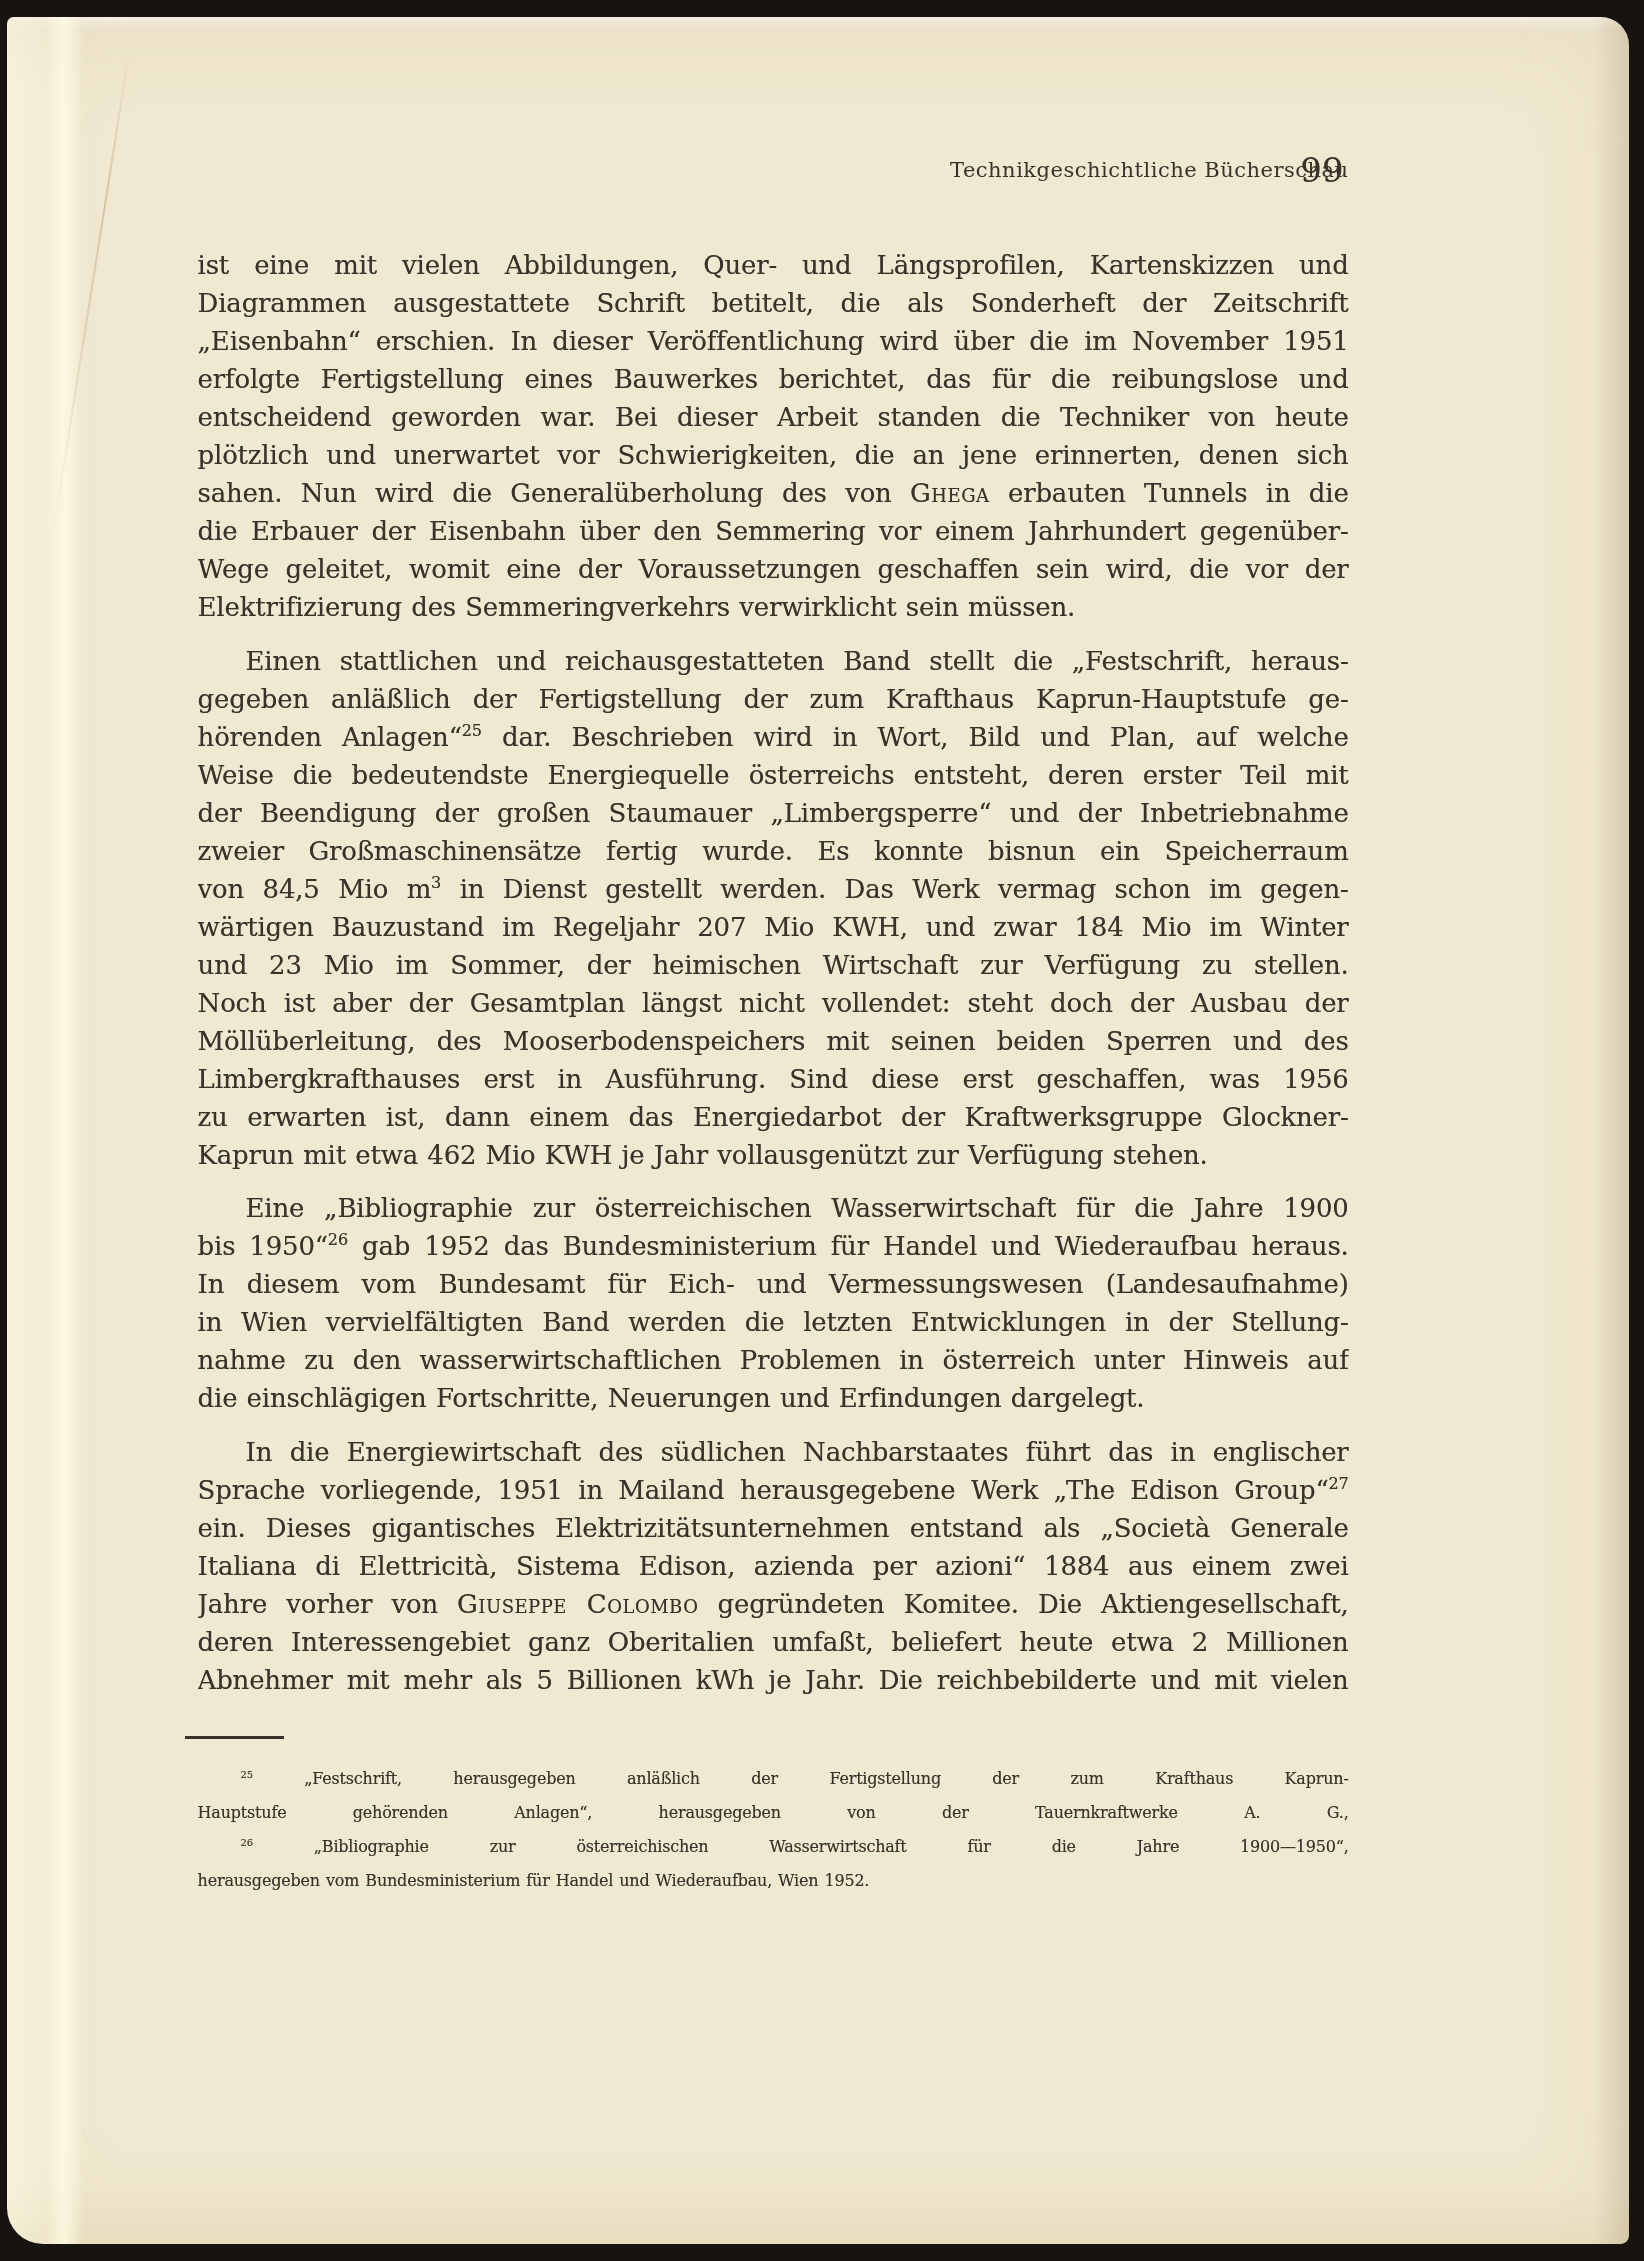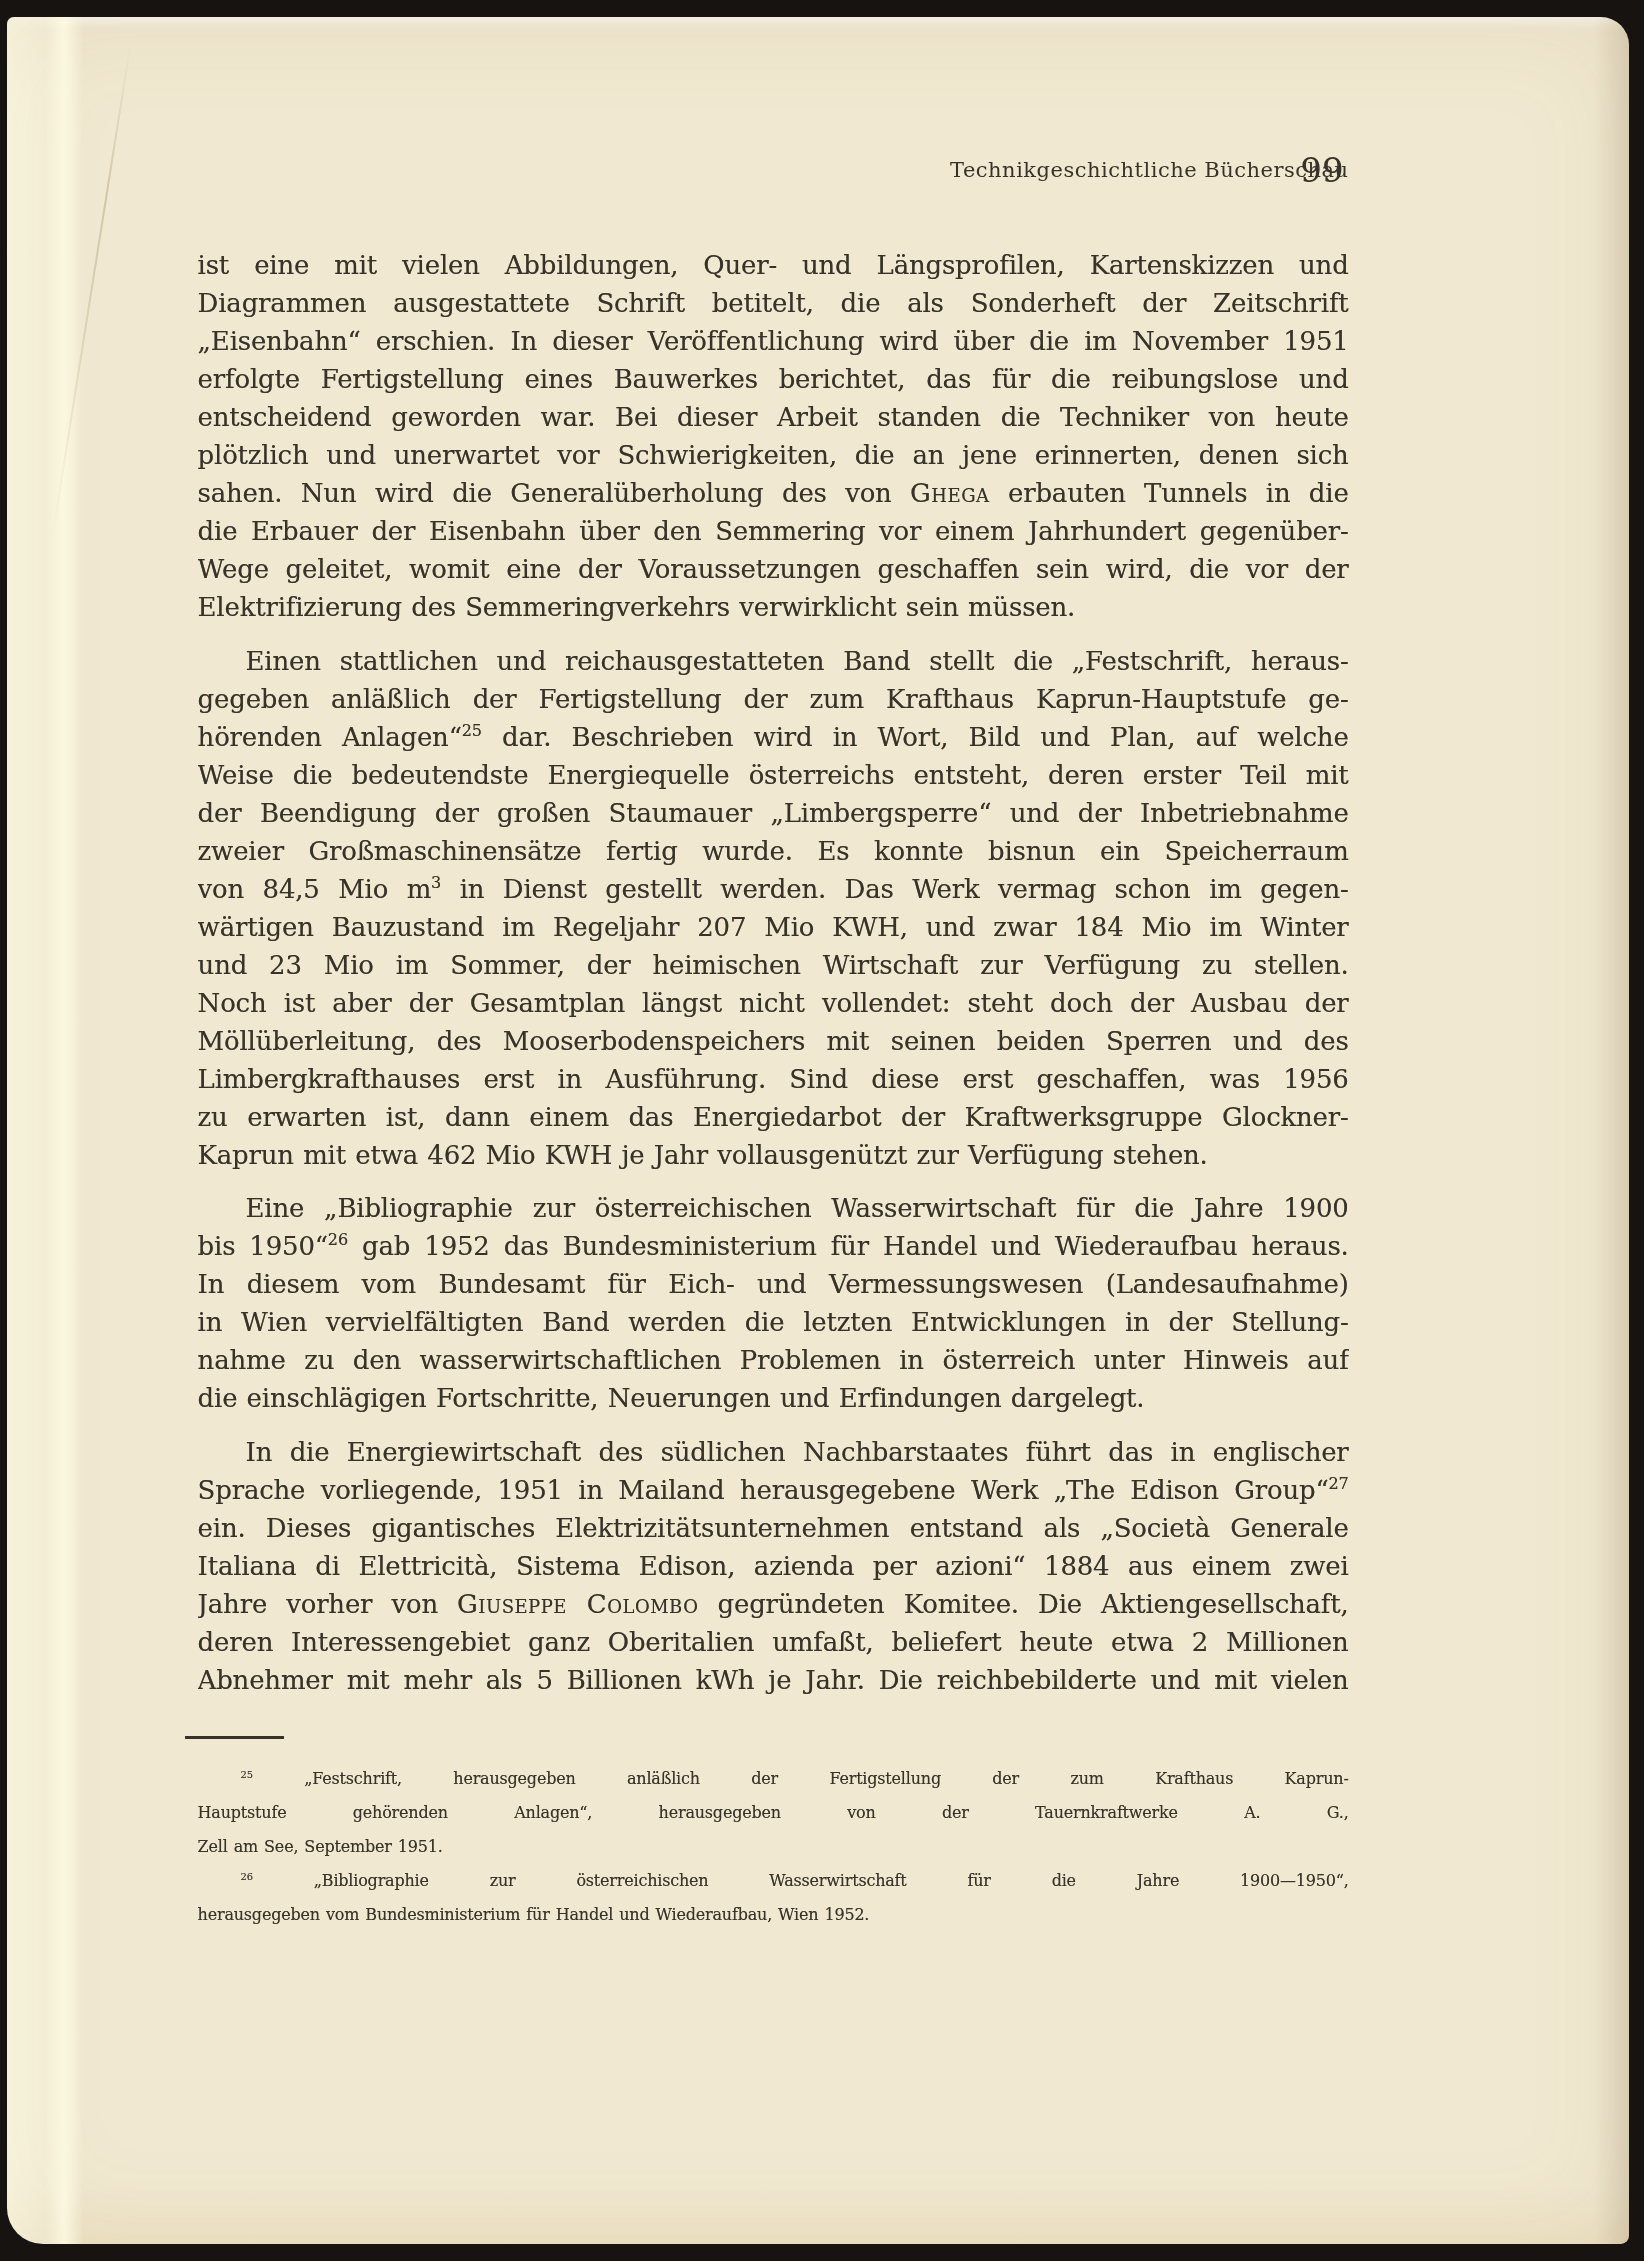--- a/index.html
+++ b/index.html
@@ -120,21 +120,20 @@
         <div class="line"><span>Abnehmer mit mehr als 5 Billionen kWh je Jahr. Die reichbebilderte und mit vielen</span></div>
       </div>
     </div>
 
   <div class="footnote-sep"></div>
 
   <div class="footnotes" id="footnotes-list">
       <div class="para indent">
         <div class="line"><span class="sup">25</span><span> „Festschrift, herausgegeben anläßlich der Fertigstellung der zum Krafthaus Kaprun-</span></div>
         <div class="line"><span>Hauptstufe gehörenden Anlagen“, herausgegeben von der Tauernkraftwerke A. G.,</span></div>
-        <div class="line left"><span>Zell am See, September 1951.</span></div>
       </div>
       <div class="para indent">
         <div class="line"><span class="sup">26</span><span> „Bibliographie zur österreichischen Wasserwirtschaft für die Jahre 1900—1950“,</span></div>
         <div class="line left"><span>herausgegeben vom Bundesministerium für Handel und Wiederaufbau, Wien 1952.</span></div>
       </div>
     </div>
 </div>
 
 
 </body></html>

